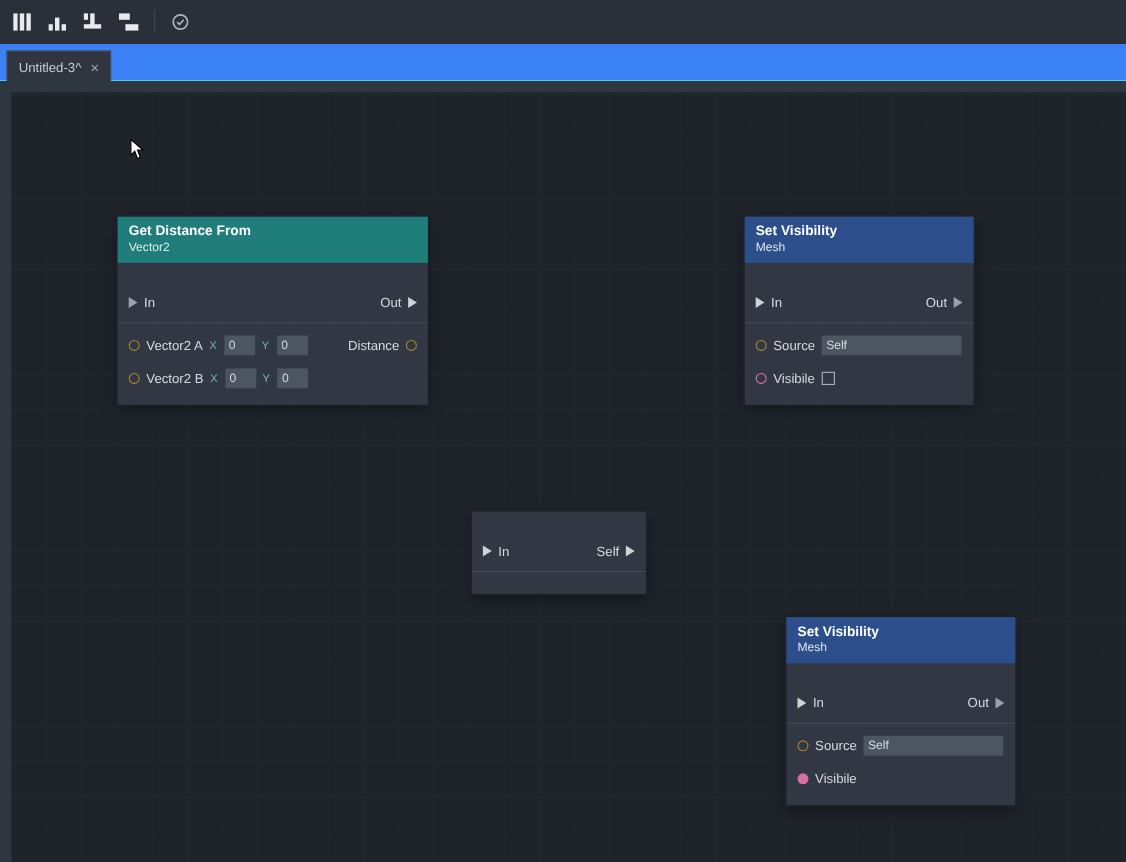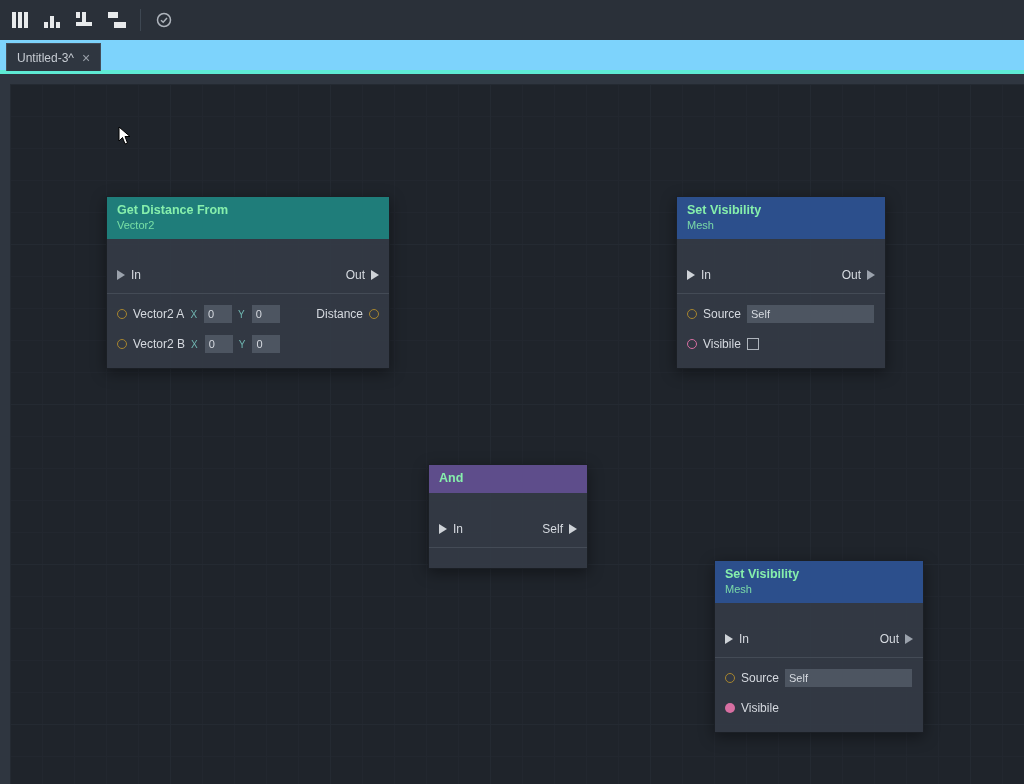--- a/index.html
+++ b/index.html
@@ -28,24 +28,24 @@
     color: #e8eaec;
     cursor: pointer;
   }
   .tb-sep {
     width: 1px; height: 22px;
     background: #3e4752; margin: 0 2px;
   }
   
   .tabbar {
     height: 34px;
-    background: #7dd3fc;
+    background: #3b82f6;
     display: flex;
     align-items: flex-end;
-    border-bottom: 4px solid #5eead4;
+    border-bottom: 1px solid #5eead4;
   }
   .tab {
     height: 28px;
     padding: 0 10px;
     display: flex;
     align-items: center;
     gap: 8px;
     background: #2f3640;
     border: 1px solid #444c58;
     border-bottom: none;
@@ -79,21 +79,21 @@
   
   .node {
     position: absolute;
     background: rgba(52,59,69,0.92);
     border: 1px solid #1b1f25;
     box-shadow: 0 4px 14px rgba(0,0,0,0.4);
     color: #d6dae0;
   }
   .node-head {
     padding: 6px 10px 8px 10px;
-    color: #86efac;
+    color: #ffffff;
     font-weight: 600;
     font-size: 12.5px;
   }
   .node-head .sub { font-weight: 400; font-size: 11px; opacity: .85; display:block; margin-top:2px;}
   .head-teal   { background: #1f7d7a; }
   .head-purple { background: #5e4d8b; }
   .head-blue   { background: #2c4f8c; }
   .node-body { padding: 8px 10px 12px 10px; margin-top: 16px; }
   .row {
     display: flex;
@@ -253,23 +253,20 @@
           <input class="field w28" value="0" style="">
           <span class="axis">Y</span>
           <input class="field w28" value="0" style="">
         </span>
         <span class="right-slot"></span>
       </div>
     </div>
   </div>
 
   <div class="node" style="left:418px; top:380px; width:160px;">
-    <div class="node-head head-purple">
-      <span>And</span>
-    </div>
     <div class="node-body">
       <div class="row">
         <span class="left-slot">
           <span class="exec-tri in"></span>
           <span>In</span>
         </span>
         <span class="right-slot">
           <span>Self</span>
           <span class="exec-tri out"></span>
         </span>

